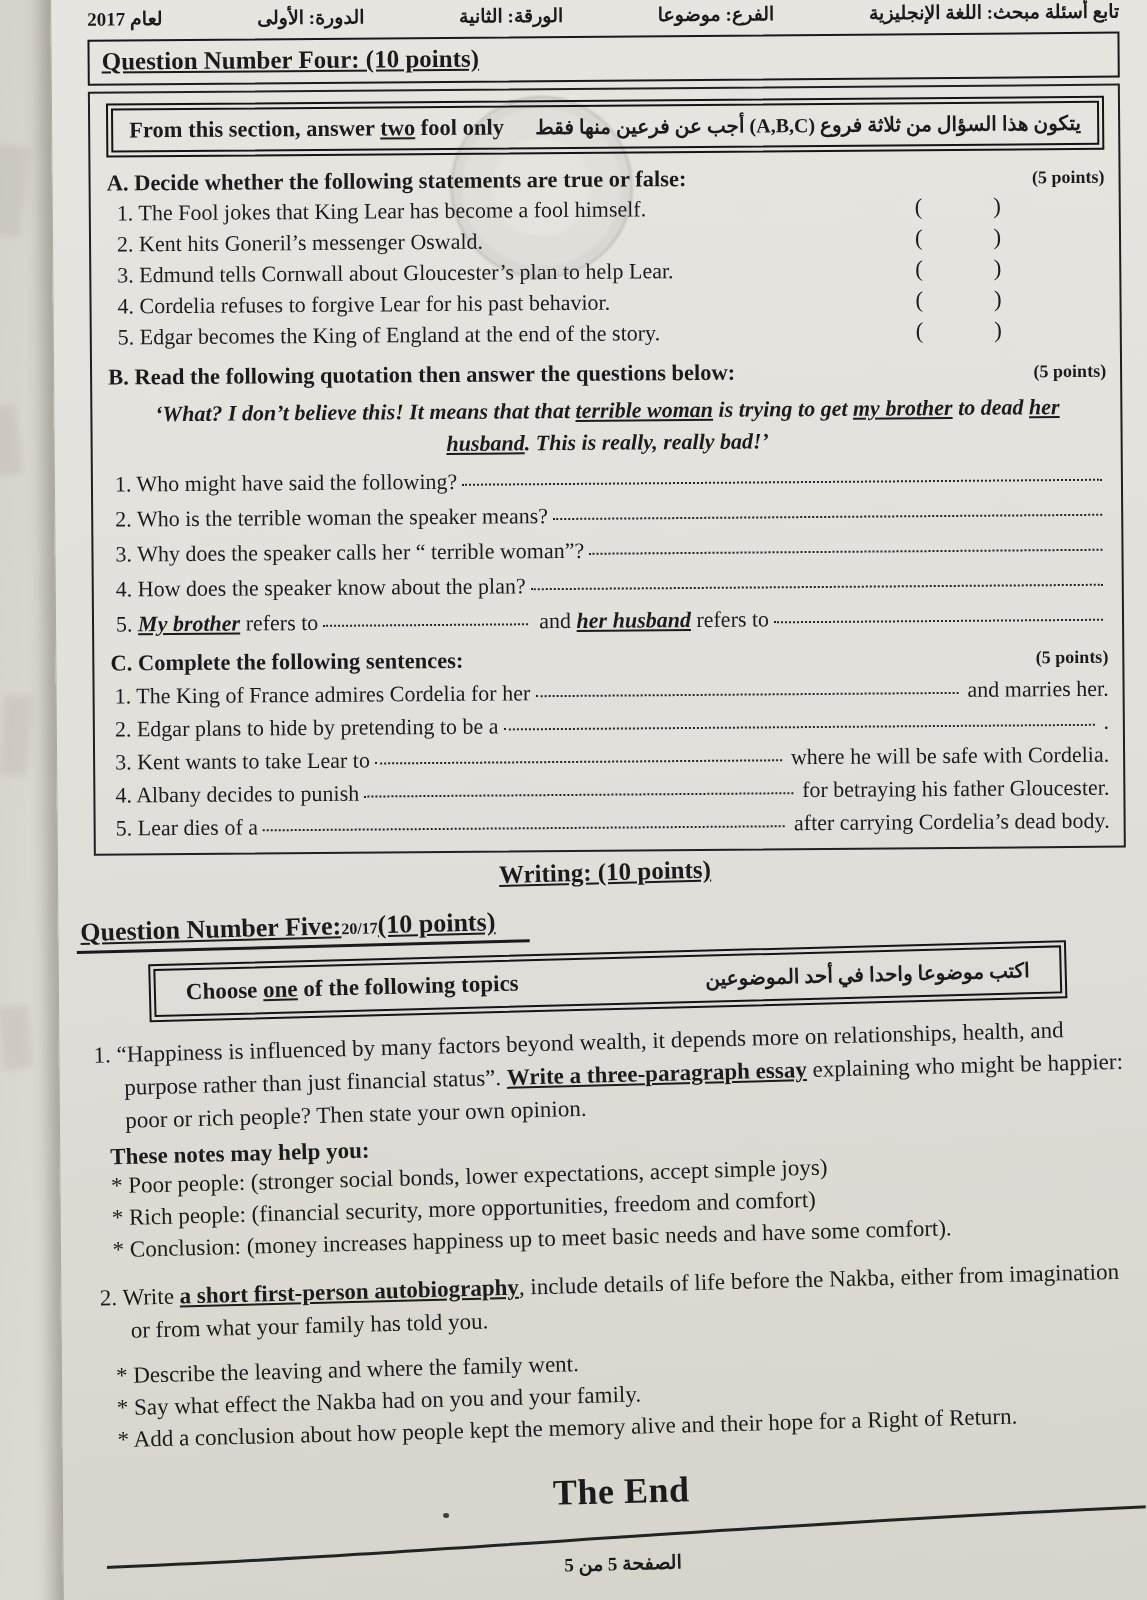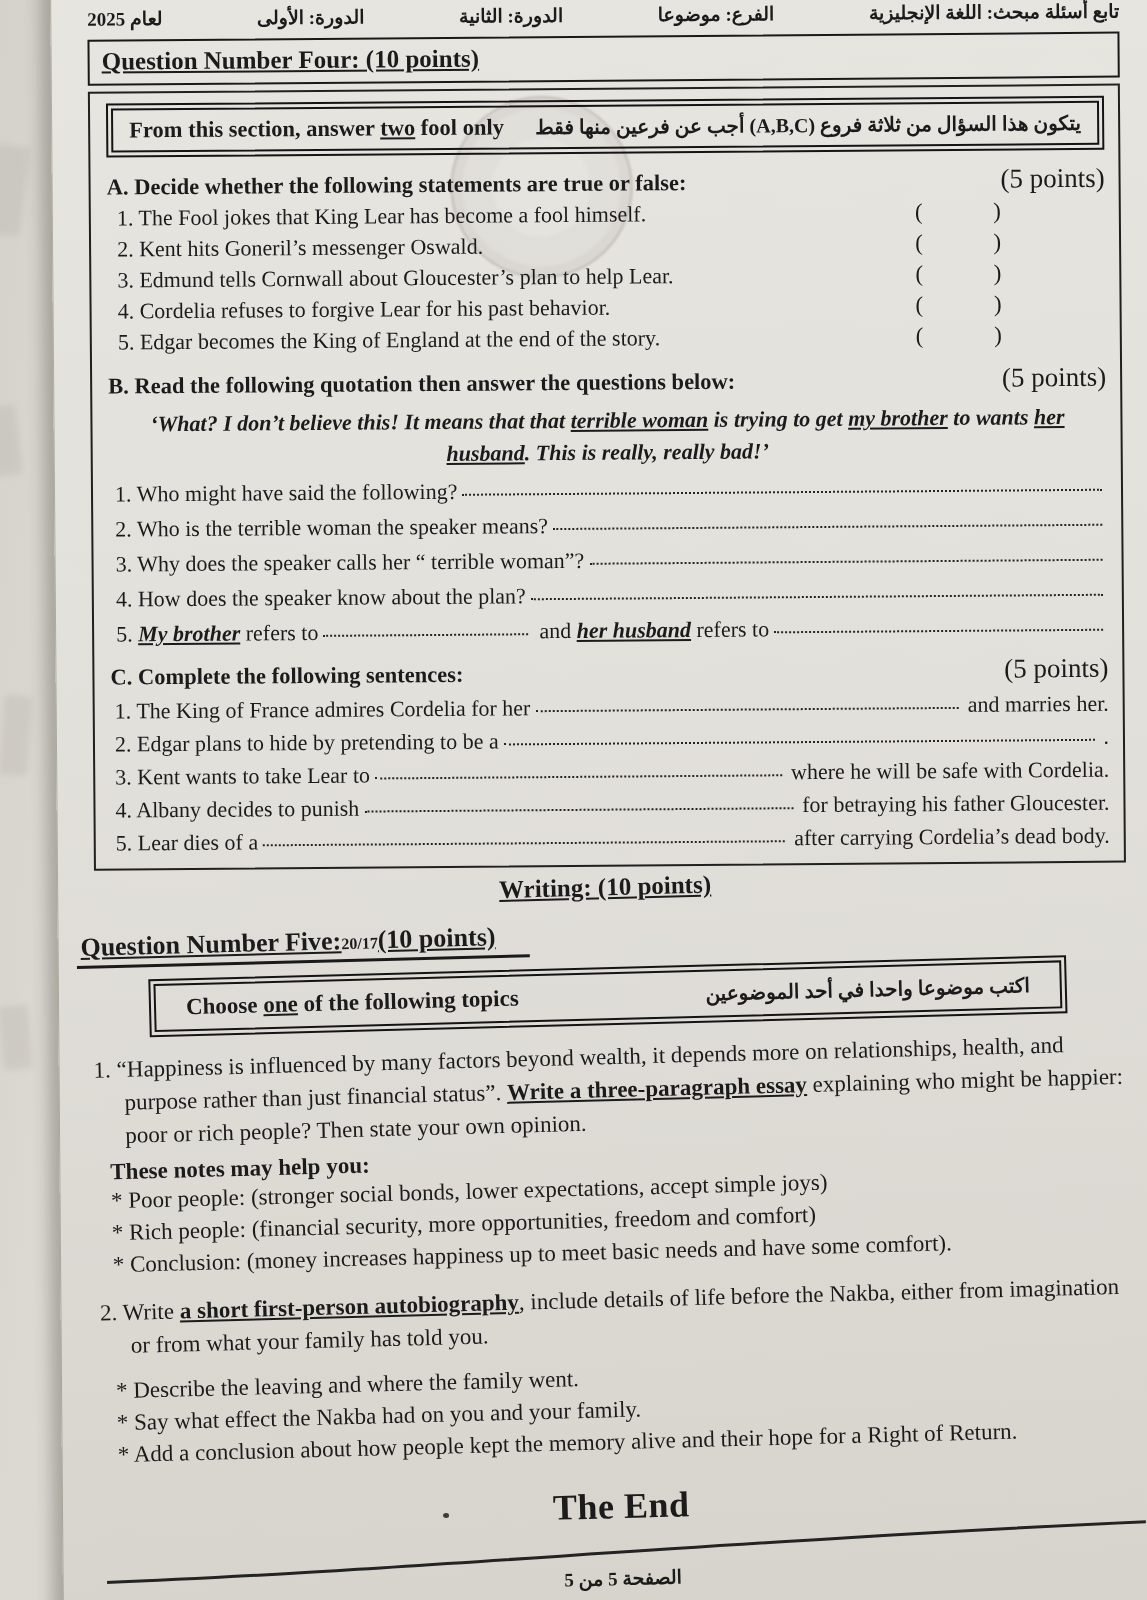--- a/index.html
+++ b/index.html
@@ -34,21 +34,21 @@
   .q4-bigbox{border:2px solid #202020;margin-top:6px;padding:10px 14px 12px 16px;position:relative;}
   .dbox{border:2.5px solid #141414;padding:3px;}
   .dbox-in{border:2px solid #141414;padding:7px 16px;display:flex;
            justify-content:space-between;align-items:baseline;}
   .instr-en{font-weight:bold;font-size:22.5px;white-space:nowrap;}
   .instr-ar{font-weight:bold;font-size:20px;white-space:nowrap;}
   .u{text-decoration:underline;}
   .sec{margin-top:13px;}
   .sec-head{display:flex;justify-content:space-between;align-items:baseline;
             font-weight:bold;font-size:22.5px;}
-  .pts{font-weight:normal;font-size:27px;white-space:nowrap;}
+  .pts{font-weight:bold;font-size:18px;white-space:nowrap;}
   .a-row{display:flex;align-items:baseline;font-size:22px;line-height:1.22;margin-top:3px;}
   .a-text{white-space:nowrap;padding-left:10px;}
   .sp{flex:1;}
   .marks{width:86px;display:flex;justify-content:space-between;margin-right:104px;
          font-size:23px;}
   .quote{text-align:center;font-weight:bold;font-style:italic;font-size:22px;
          width:94%;margin:8px auto 4px auto;line-height:1.45;}
   .qu{text-decoration:underline;}
   .b-row{display:flex;align-items:baseline;font-size:22px;margin-top:9px;}
   .b-text{white-space:nowrap;padding-left:6px;}
@@ -91,23 +91,23 @@
     <div class="ghost" style="left:8px;top:430px;width:30px;height:70px;transform:rotate(-6deg);"></div>
     <div class="ghost" style="left:16px;top:720px;width:28px;height:80px;transform:rotate(5deg);"></div>
     <div class="ghost" style="left:10px;top:1030px;width:30px;height:64px;transform:rotate(-4deg);"></div>
   </div>
 
   <div class="paper">
     <div class="stamp"></div>
     <div class="ink-dot"></div>
 
     <div class="hdr">
-      <span dir="rtl">لعام 2025</span>
+      <span dir="rtl">لعام 2017</span>
       <span dir="rtl">الدورة: الأولى</span>
-      <span dir="rtl">الدورة: الثانية</span>
+      <span dir="rtl">الورقة: الثانية</span>
       <span dir="rtl">الفرع: موضوعا</span>
       <span dir="rtl">تابع أسئلة مبحث: اللغة الإنجليزية</span>
     </div>
 
     <div class="q4-titlebox">
       <span class="q4-title">Question Number Four: (10 points)</span>
     </div>
 
     <div class="q4-bigbox">
 
@@ -163,21 +163,21 @@
               <span>)</span>
             </span>
           </div>
       </div>
 
       <div class="sec">
         <div class="sec-head">
           <span>B. Read the following quotation then answer the questions below:</span>
           <span class="pts">(5 points)</span>
         </div>
-        <div class="quote"><span>‘What? I don’t believe this! It means that that </span><span class="qu">terrible woman</span><span> is trying to get </span><span class="qu">my brother</span><span> to wants </span><span class="qu">her husband</span><span>. This is really, really bad!’</span></div>
+        <div class="quote"><span>‘What? I don’t believe this! It means that that </span><span class="qu">terrible woman</span><span> is trying to get </span><span class="qu">my brother</span><span> to dead </span><span class="qu">her husband</span><span>. This is really, really bad!’</span></div>
         <div class="b-row">
             <span class="b-text">1. Who might have said the following? </span>
             <span class="dots"></span>
           </div>
         <div class="b-row">
             <span class="b-text">2. Who is the terrible woman the speaker means? </span>
             <span class="dots"></span>
           </div>
         <div class="b-row">
             <span class="b-text">3. Why does the speaker calls her “ terrible woman”? </span>

